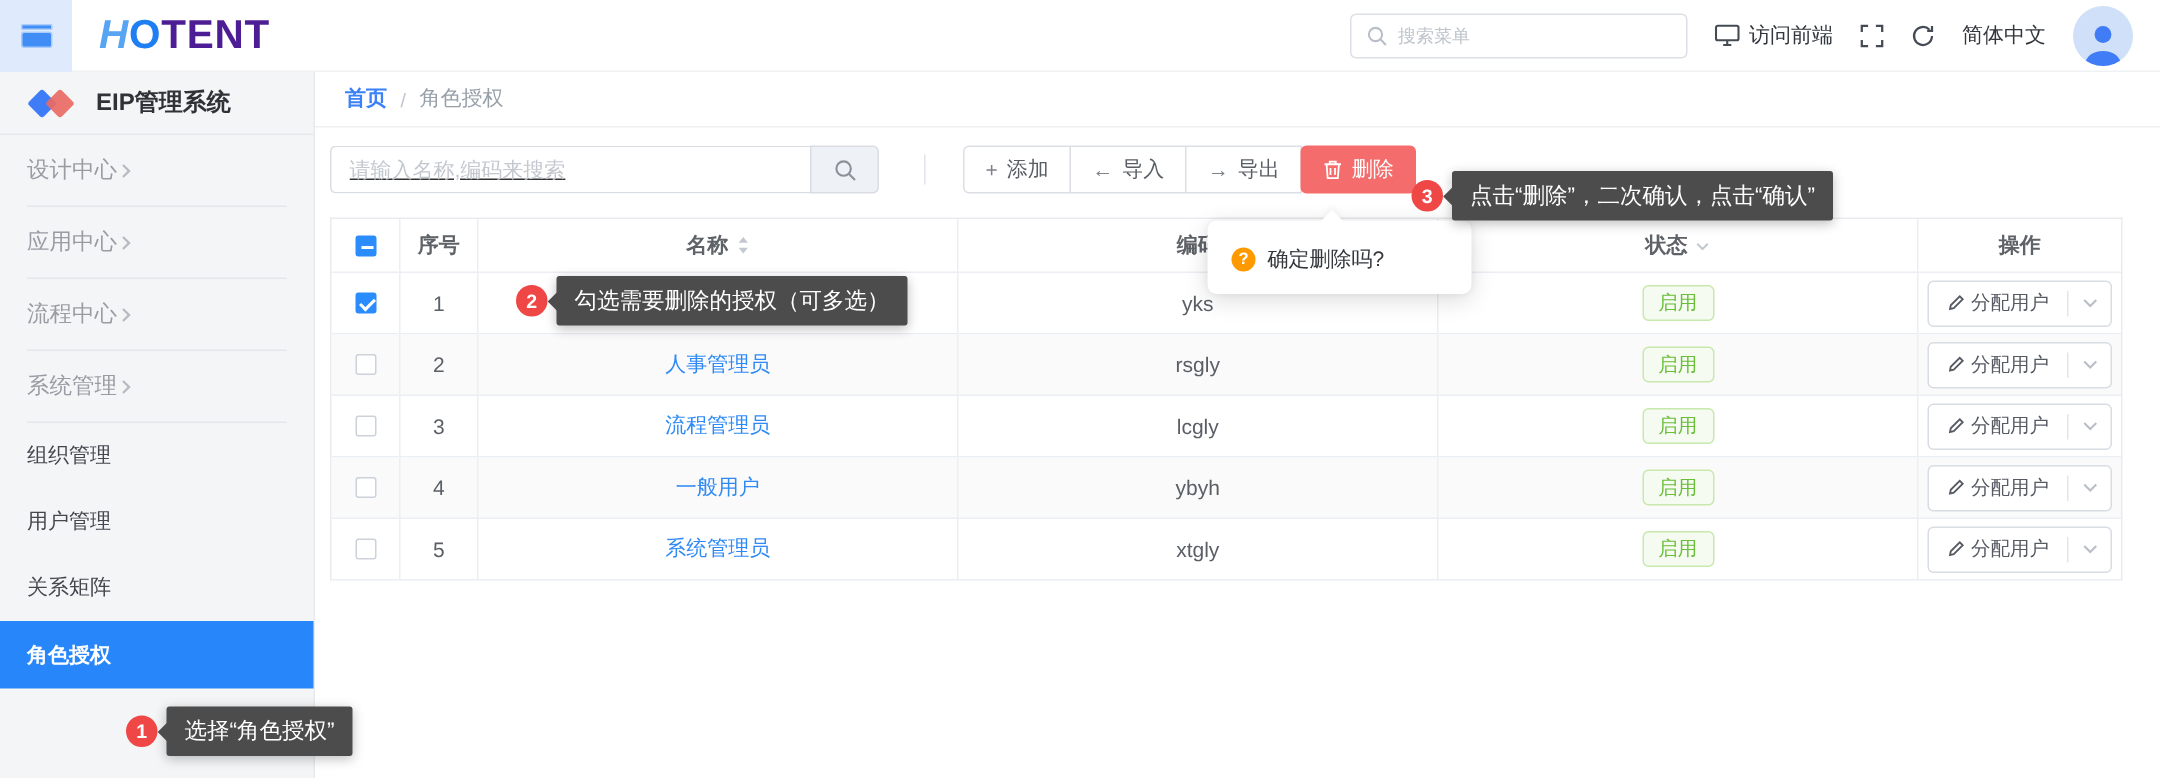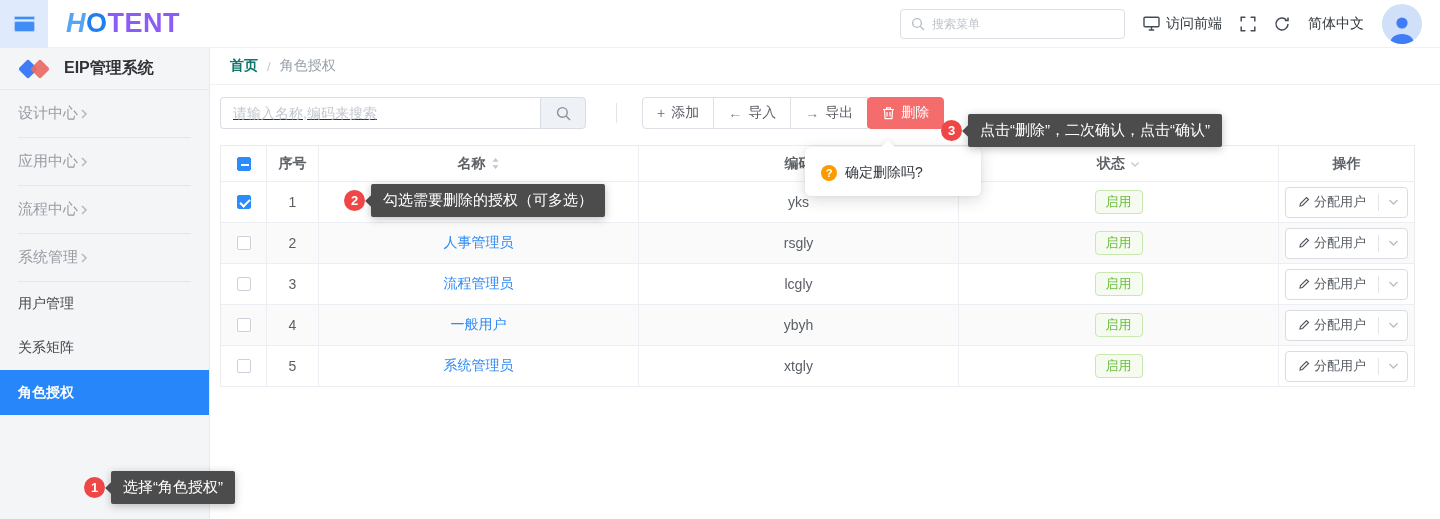--- a/index.html
+++ b/index.html
@@ -11,21 +11,21 @@
   .topbar { position:absolute; top:0; left:0; right:0; height:48px; background:#fff;
             border-bottom:1px solid #f0f1f3; display:flex; align-items:center; }
   .collapse-sq { width:48px; height:48px; background:#dfeafc; display:flex; align-items:center;
                  justify-content:center; cursor:pointer; }
   .cg { width:21px; height:16px; display:flex; flex-direction:column; }
   .cg-top { height:4px; background:#3f8df5; border-radius:1px; border:1px solid #a9ccfb; }
   .cg-body { flex:1; margin-top:1px; background:#3f8df5; border-radius:2px; border:1px solid #a9ccfb; }
   .logo { margin-left:18px; font-weight:800; font-size:27px; letter-spacing:.5px; display:flex; align-items:baseline; }
   .logo .lh { color:#57a4f3; font-style:italic; }
   .logo .lo { color:#1e7ff2; }
-  .logo .lrest { color:#8b5cf6; }
+  .logo .lrest { color:#4c1d95; }
   .topbar-right { margin-left:auto; display:flex; align-items:center; gap:18px; padding-right:18px; }
   .hsearch { display:flex; align-items:center; gap:7px; width:225px; height:30px;
              border:1px solid #dcdfe6; border-radius:4px; padding:0 10px; background:#fff; }
   .hsearch input { border:none; outline:none; flex:1; font-size:12px; color:#333; background:transparent; }
   .hsearch input::placeholder { color:#bfc4cc; }
   .hbar-item { display:flex; align-items:center; gap:6px; font-size:14px; color:#32373d; cursor:pointer; }
   .avatar { width:40px; height:40px; border-radius:50%; background:#cfe0f8; display:flex;
             align-items:flex-end; justify-content:center; overflow:hidden; cursor:pointer; }
 
   
@@ -42,21 +42,21 @@
                border-bottom:1px solid #e4e6e9; cursor:pointer; }
   .menu-item.no-line { border-bottom:none; }
   .menu-item .m-label { font-size:15px; color:#989da4; }
   .sub-item { height:44px; display:flex; align-items:center; padding-left:18px; font-size:14px;
               color:#43484e; cursor:pointer; }
   .sub-item.active { height:45px; background:#2787fa; color:#fff; font-weight:bold; }
 
   
   .main { position:absolute; top:48px; left:210px; right:0; bottom:0; background:#fff; }
   .crumbbar { height:37px; display:flex; align-items:center; padding-left:20px; border-bottom:1px solid #eef0f2; }
-  .crumb-home { font-size:14px; color:#0f766e; font-weight:bold; cursor:pointer; }
+  .crumb-home { font-size:14px; color:#3b82f6; font-weight:bold; cursor:pointer; }
   .crumb-sep { font-size:13px; color:#c0c4cc; margin:0 9px; }
   .crumb-cur { font-size:14px; color:#97a0aa; }
   .content { padding:12px 25px 0 10px; }
 
   
   .toolbar { display:flex; align-items:center; }
   .tsearch { display:flex; }
   .tsearch input { width:320px; height:32px; border:1px solid #d9dde3; border-right:none;
                    border-radius:4px 0 0 4px; padding:0 12px; font-size:14px; color:#333; outline:none;text-decoration:underline; }
   .tsearch input::placeholder { color:#c3c8cf; }
@@ -212,20 +212,21 @@
         </span>
     </div>
     <div class="menu-item">
       <span class="m-label">系统管理</span>
       <span>
           <svg width="12" height="12" viewBox="0 0 12 12" fill="none" stroke="#b7bbc2" stroke-width="1.6">
             <path d="M4 2l4 4-4 4"></path>
           </svg>
         </span>
     </div>
+    <div class="sub-item">组织管理</div>
     <div class="sub-item">用户管理</div>
     <div class="sub-item">关系矩阵</div>
     <div class="sub-item active">角色授权</div>
   </div>
 
   <div class="main">
     <div class="crumbbar">
       <span class="crumb-home">首页</span>
       <span class="crumb-sep">/</span>
       <span class="crumb-cur">角色授权</span>

